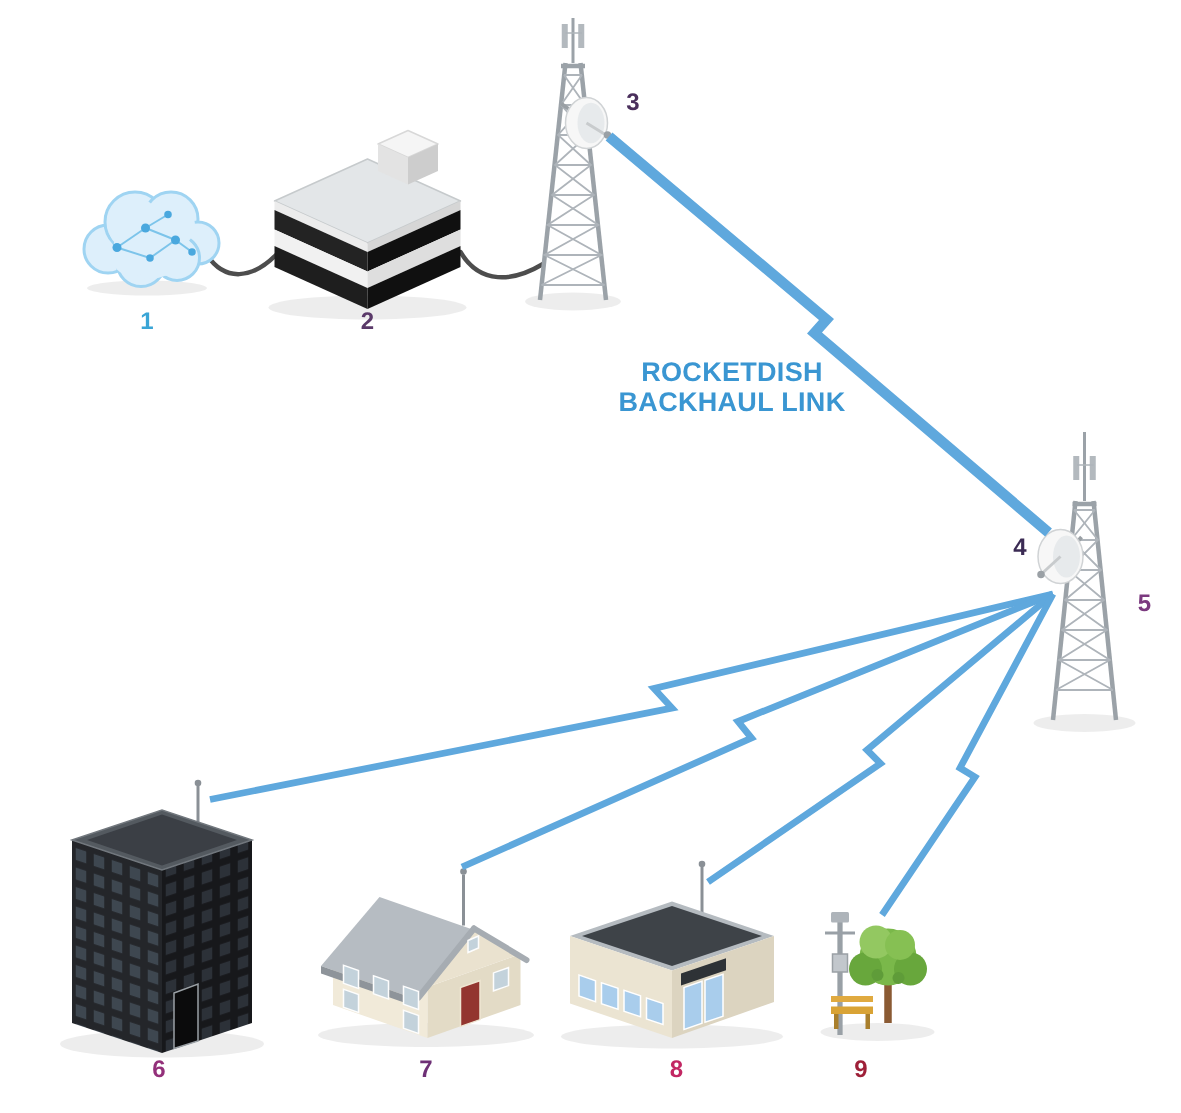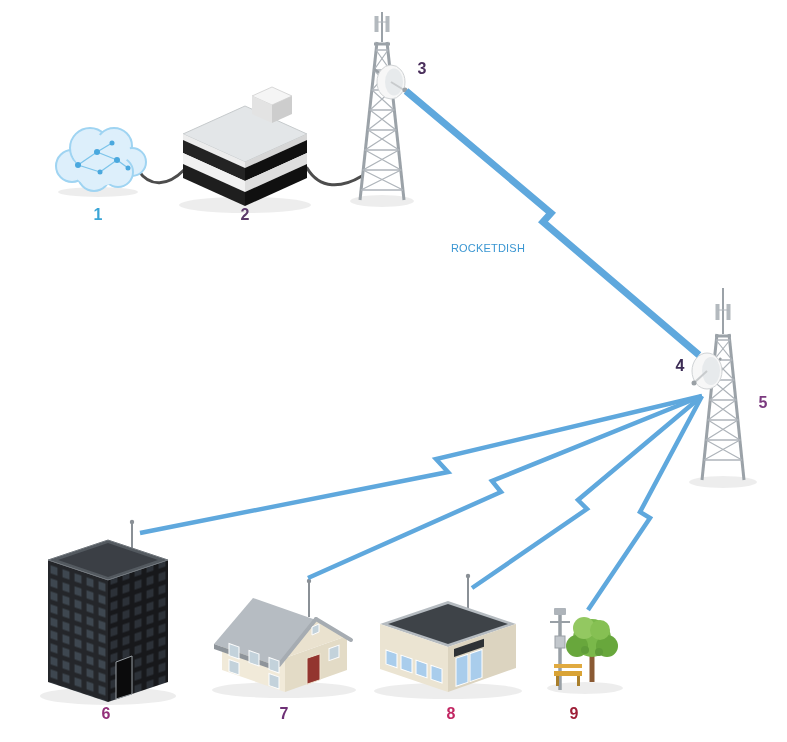--- a/index.html
+++ b/index.html
@@ -9,21 +9,21 @@
     background:#ffffff; overflow:hidden;
     font-family:"Liberation Sans", sans-serif;
   }
   .artwork { position:absolute; left:0; top:0; }
   .node-label {
     position:absolute; width:24px; text-align:center;
     font-weight:bold; font-size:16px; line-height:18px;
   }
   .backhaul-label {
     position:absolute; left:360px; top:238px; width:256px;
-    text-align:center; font-weight:normal; font-size:11px;
+    text-align:center; font-weight:bold; font-size:18px;
     line-height:20px; letter-spacing:0.2px;
   }
 </style>
 </head>
 <body>
 
 <div class="canvas">
 
 <svg class="artwork" width="787" height="742" viewBox="0 0 787 742">
   <defs>
@@ -234,20 +234,21 @@
     <polyline stroke-width="7" points="406,91 551,213 543,222 699,355" stroke="#5fa8dd"></polyline>
     <polyline stroke-width="4.5" points="702,396 436,459 448,472 140,533" stroke="#5fa8dd"></polyline>
     <polyline stroke-width="4.5" points="702,396 492,481 501,492 308,578" stroke="#5fa8dd"></polyline>
     <polyline stroke-width="4.5" points="702,396 578,500 587,509 472,588" stroke="#5fa8dd"></polyline>
     <polyline stroke-width="4.5" points="702,396 640,512 650,518 588,610" stroke="#5fa8dd"></polyline>
   </g>
 </svg>
 
   <div class="backhaul-label" style="color: rgb(58, 150, 210);">
     <div>ROCKETDISH</div>
+    <div>BACKHAUL LINK</div>
   </div>
 
   <div class="node-label" style="left: 86px; top: 206px; color: rgb(58, 165, 214);">1</div>
   <div class="node-label" style="left: 233px; top: 206px; color: rgb(91, 58, 106);">2</div>
   <div class="node-label" style="left: 410px; top: 60px; color: rgb(74, 47, 92);">3</div>
   <div class="node-label" style="left: 668px; top: 357px; color: rgb(59, 43, 84);">4</div>
   <div class="node-label" style="left: 751px; top: 394px; color: rgb(123, 58, 127);">5</div>
   <div class="node-label" style="left: 94px; top: 705px; color: rgb(147, 48, 122);">6</div>
   <div class="node-label" style="left: 272px; top: 705px; color: rgb(110, 48, 118);">7</div>
   <div class="node-label" style="left: 439px; top: 705px; color: rgb(194, 39, 99);">8</div>

